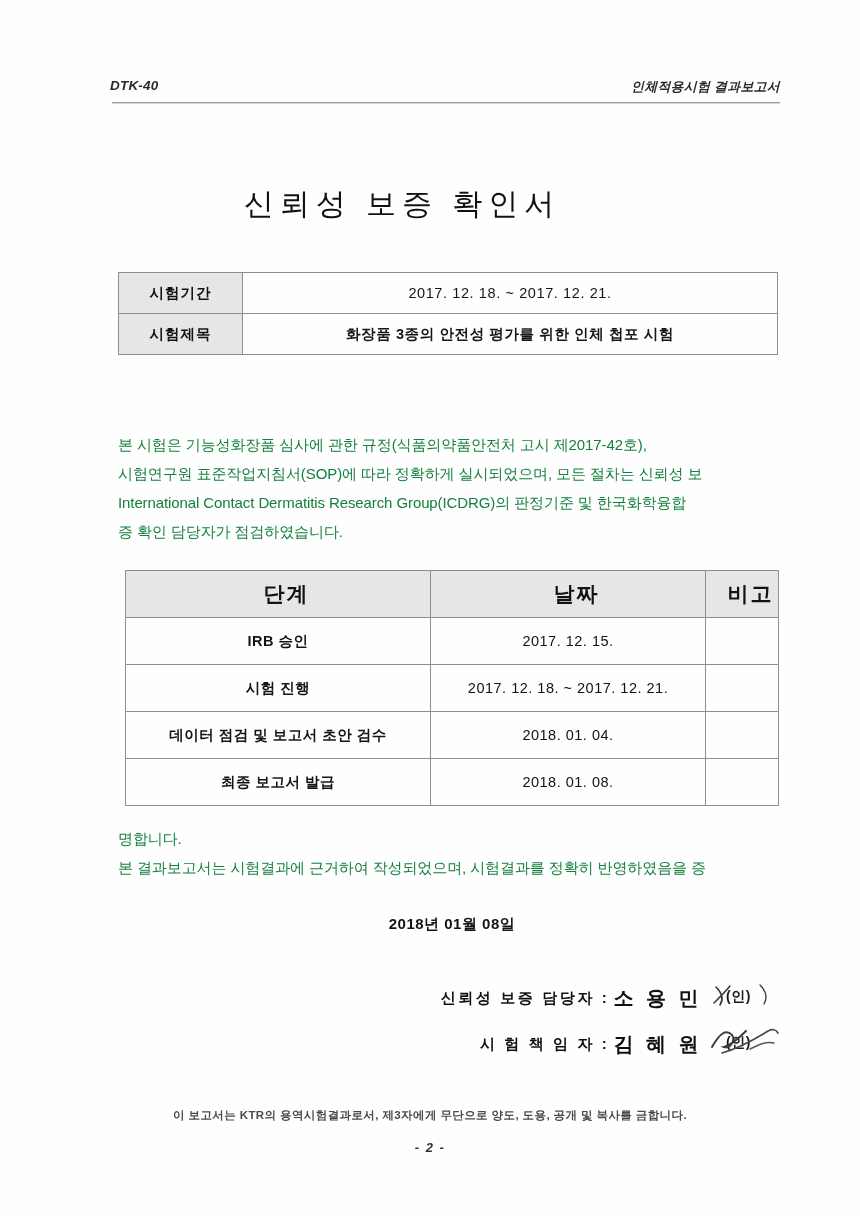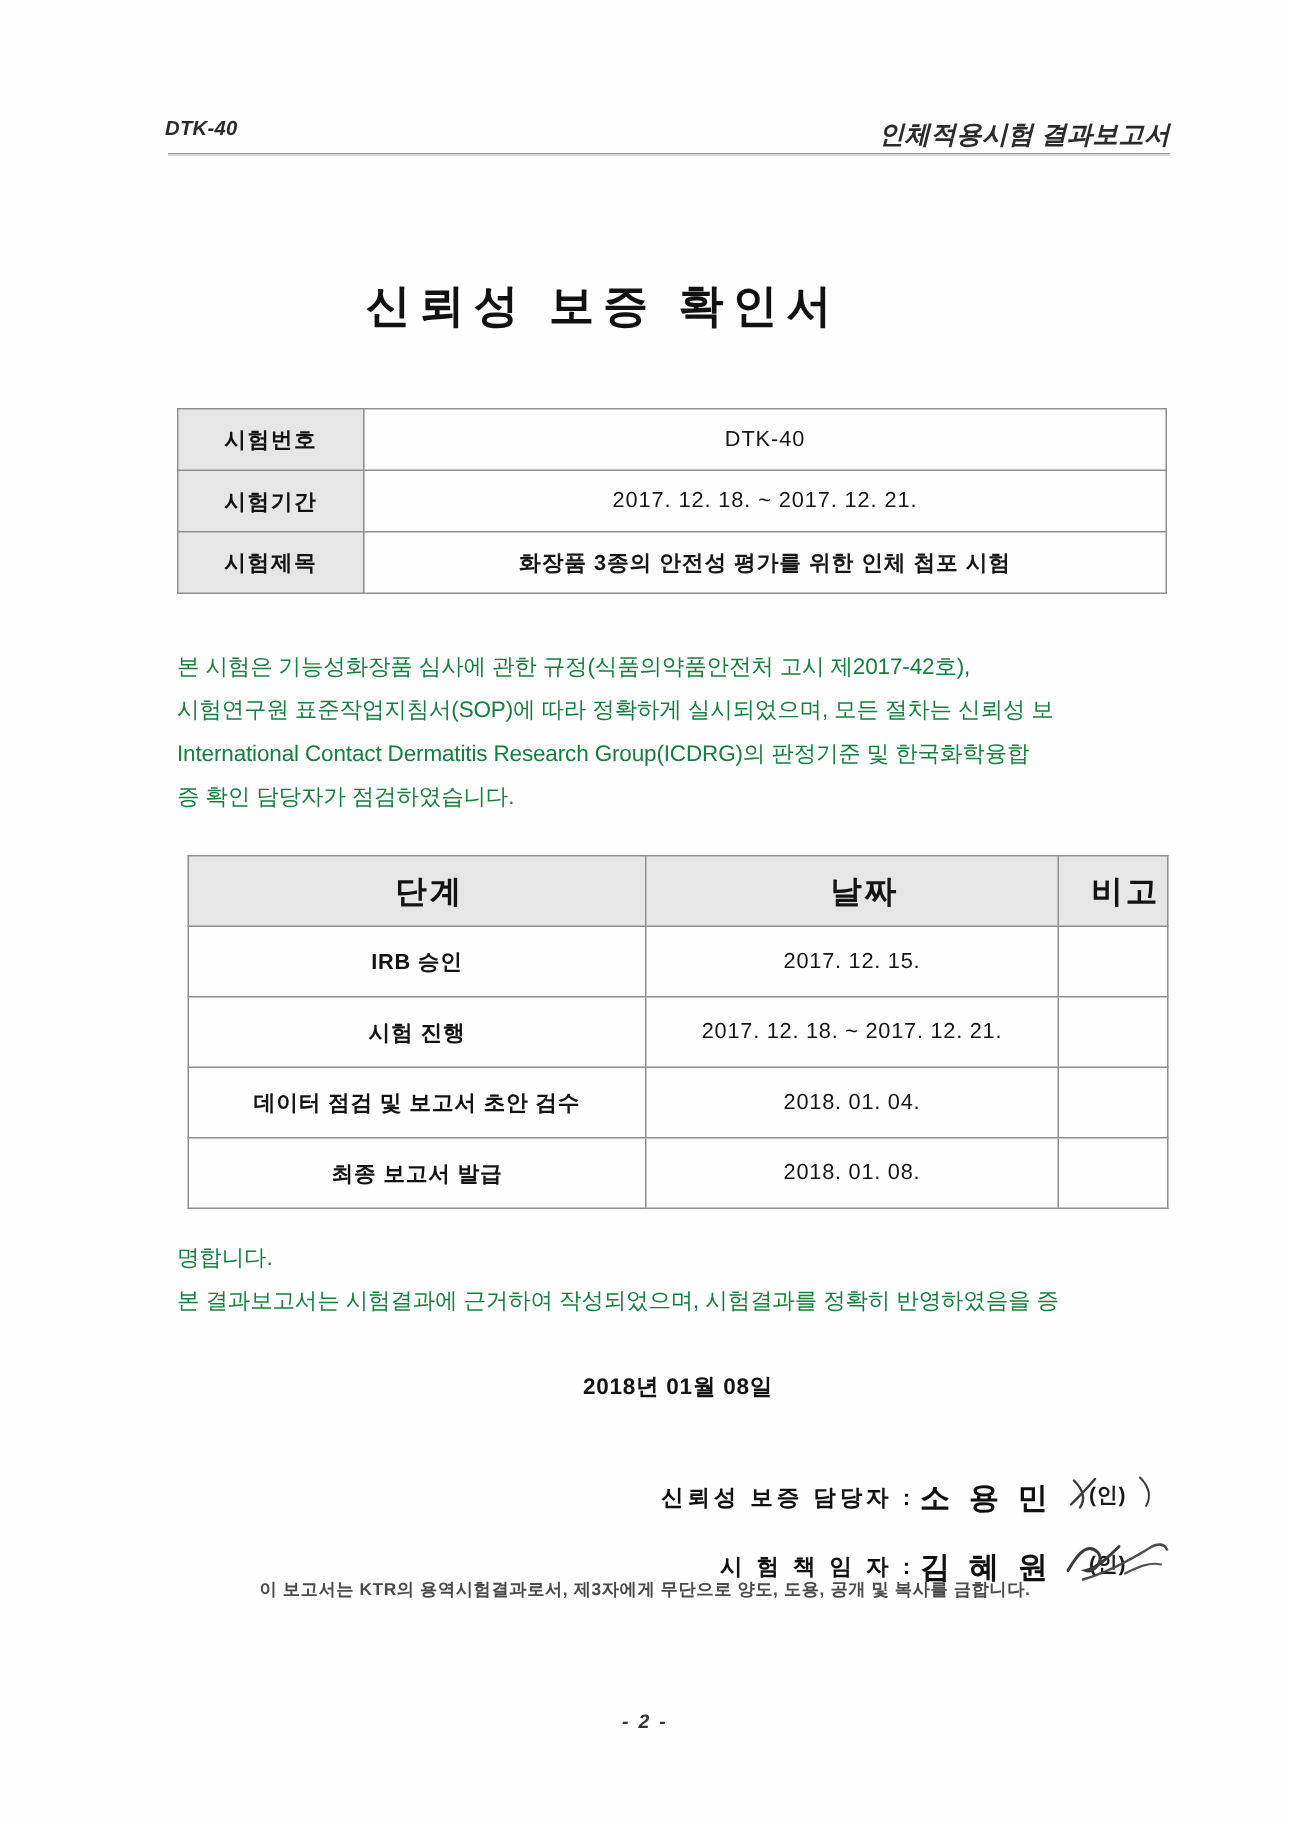--- a/index.html
+++ b/index.html
@@ -34,39 +34,39 @@
     justify-content: space-between;
   }
   .run-header .hdr-text {
     font-style: italic;
     font-weight: bold;
     font-size: 13.5px;
     letter-spacing: 0.2px;
     color: #2b2b2b;
     white-space: nowrap;
   }
-  .run-header .hdr-right { font-size: 17px; }
+  .run-header .hdr-right { font-size: 13px; }
   .header-rule {
     position: absolute;
     left: 112px;
     top: 102px;
     width: 668px;
     height: 2px;
     background: linear-gradient(to bottom, #9a9a9a 0 1px, #d8d8d8 1px 2px);
   }
 
   
   .doc-title {
     position: absolute;
     left: 0;
     top: 184px;
     width: 804px;
     text-align: center;
     font-size: 30px;
-    font-weight: bold;
+    font-weight: normal;
     letter-spacing: 6px;
     color: #111111;
   }
 
   
   .info-table {
     position: absolute;
     left: 118px;
     top: 272px;
     width: 660px;
@@ -207,21 +207,21 @@
     top: -4px;
     width: 74px;
     height: 40px;
     overflow: visible;
   }
 
   
   .footer-note {
     position: absolute;
     left: 0;
-    top: 1052px;
+    top: 1108px;
     width: 860px;
     text-align: center;
     font-size: 11.5px;
     font-weight: bold;
     letter-spacing: 0.4px;
     color: #4a4a4a;
   }
   .page-number {
     position: absolute;
     left: 0;
@@ -243,24 +243,20 @@
   <div class="run-header">
     <span class="hdr-text hdr-left">DTK-40</span>
     <span class="hdr-text hdr-right">인체적용시험 결과보고서</span>
   </div>
   <div class="header-rule"></div>
 
   <div class="doc-title">신뢰성 보증 확인서</div>
 
   <table class="info-table">
     <tbody>
-      <tr>
-        <td class="label">시험번호</td>
-        <td class="value">DTK-40</td>
-      </tr>
       <tr>
         <td class="label">시험기간</td>
         <td class="value">2017. 12. 18. ~ 2017. 12. 21.</td>
       </tr>
       <tr>
         <td class="label">시험제목</td>
         <td class="value bold">화장품 3종의 안전성 평가를 위한 인체 첩포 시험</td>
       </tr>
     </tbody>
   </table>

